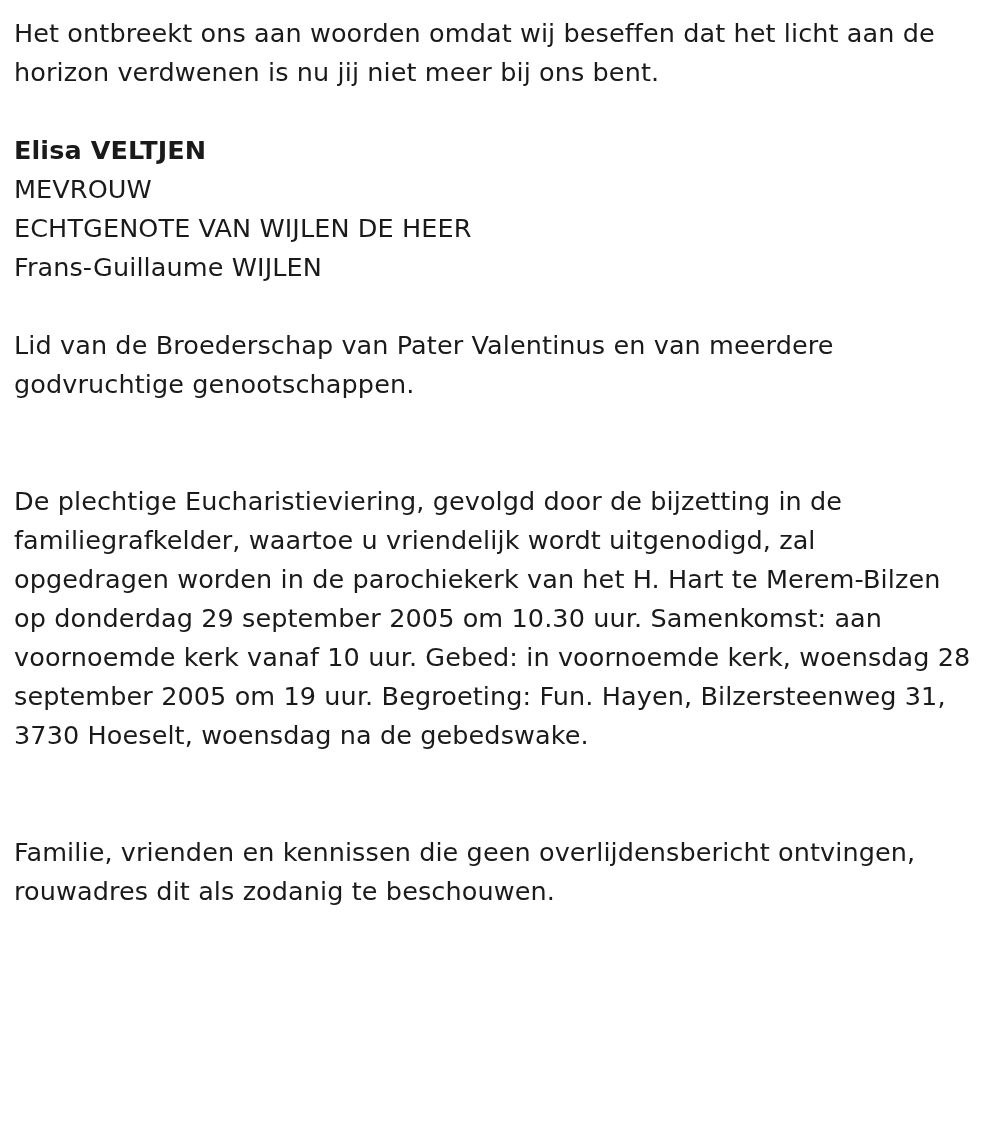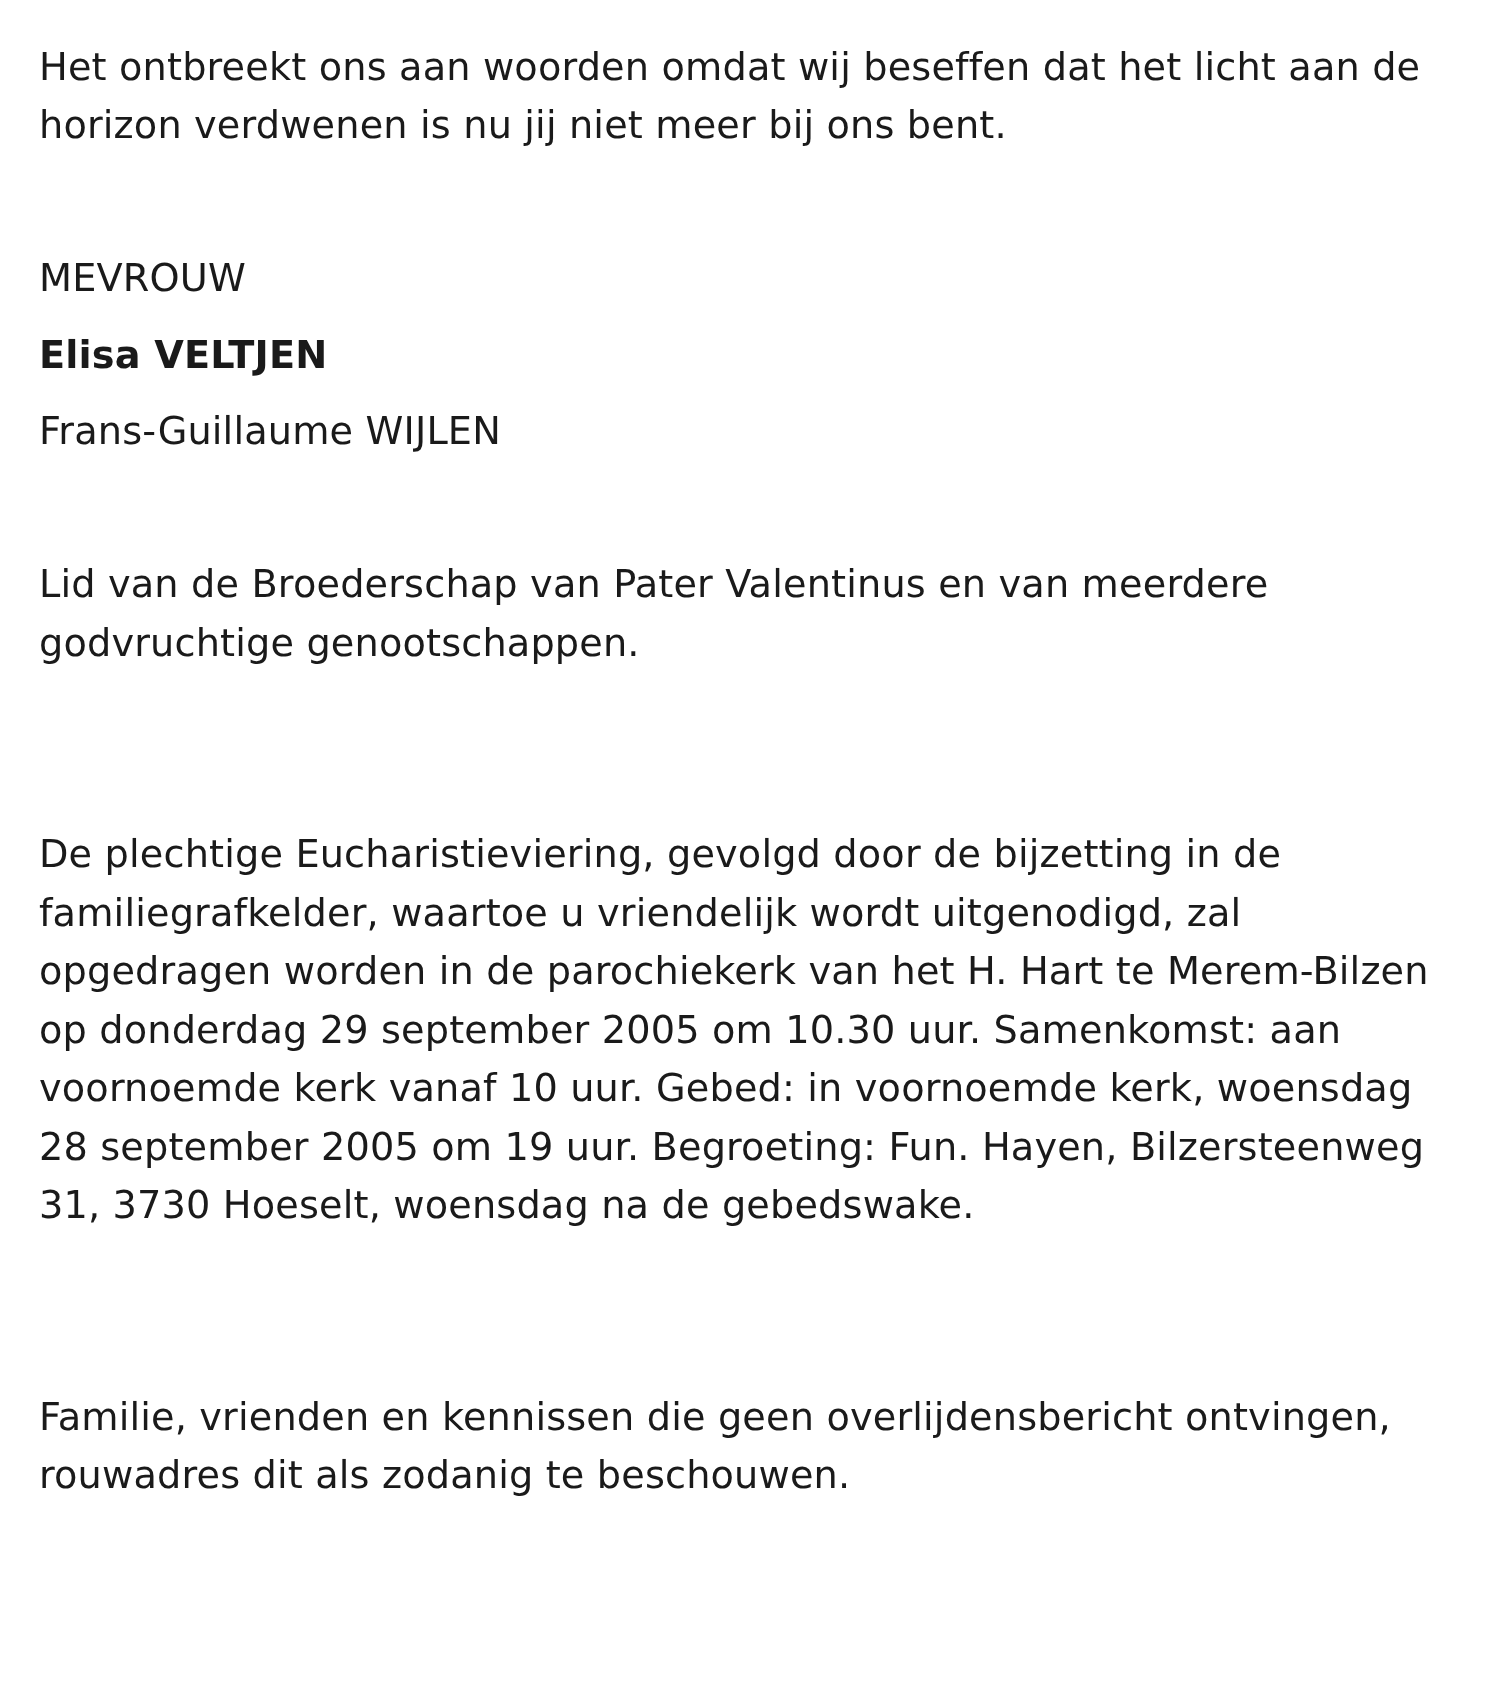--- a/index.html
+++ b/index.html
@@ -18,40 +18,41 @@
     box-sizing: border-box;
     width: 1000px;
     height: 1126px;
     padding: 14px 22px 0 14px;
     background: #ffffff;
   }
   .block {
     font-size: 25.5px;
     line-height: 39px;
     letter-spacing: 0.1px;
-    margin: 12px;
+    margin: 0;
   }
   .gap {
     height: 39px;
   }
   .bold {
     font-weight: bold;
   }
 </style>
 </head>
 <body>
 
 <div class="page">
 
   <p class="block">Het ontbreekt ons aan woorden omdat wij beseffen dat het licht aan de horizon verdwenen is nu jij niet meer bij ons bent.</p>
 
   <div class="gap"></div>
 
+  <p class="block bold">Elisa VELTJEN</p>
   <p class="block">MEVROUW</p>
-  <p class="block bold">Elisa VELTJEN</p>
+  <p class="block">ECHTGENOTE VAN WIJLEN DE HEER</p>
   <p class="block">Frans-Guillaume WIJLEN</p>
 
   <div class="gap"></div>
 
   <p class="block">Lid van de Broederschap van Pater Valentinus en van meerdere godvruchtige genootschappen.</p>
 
   <div class="gap"></div>
 
 
   <div class="gap"></div>

